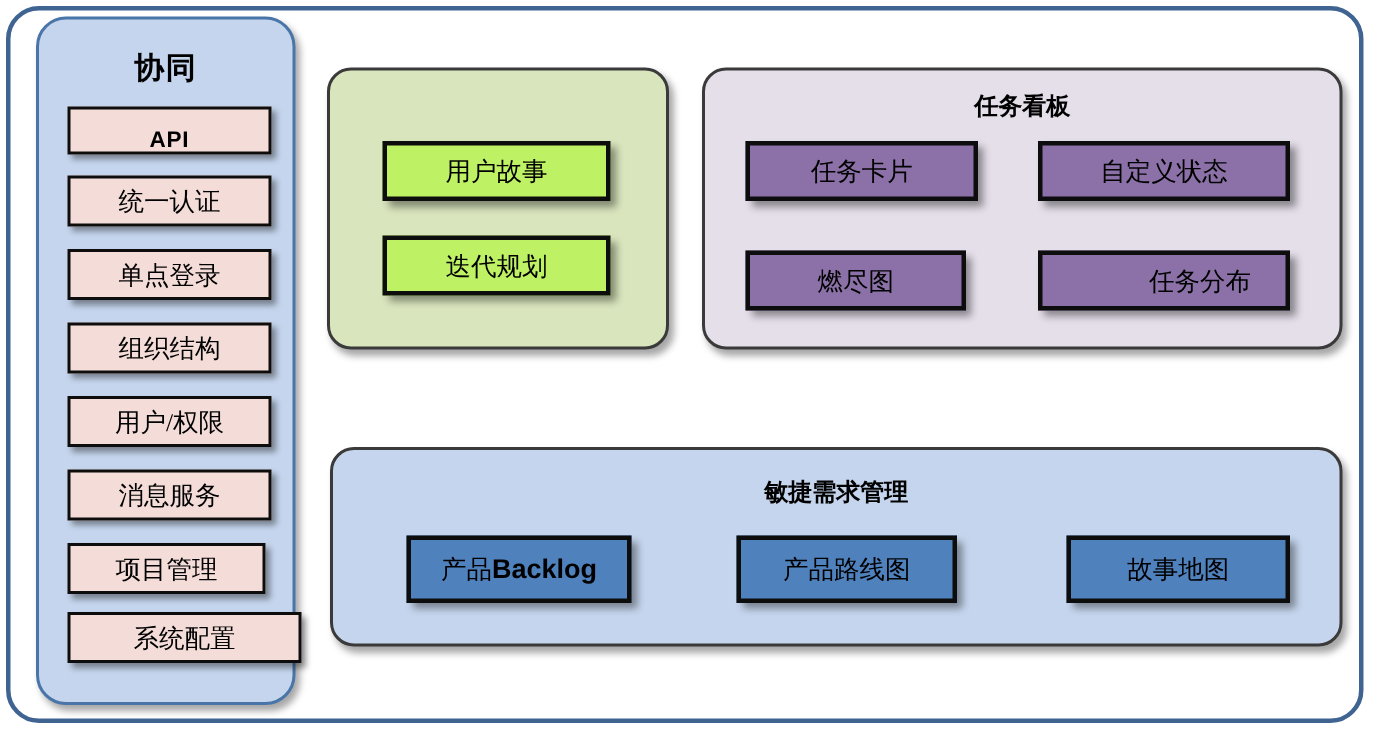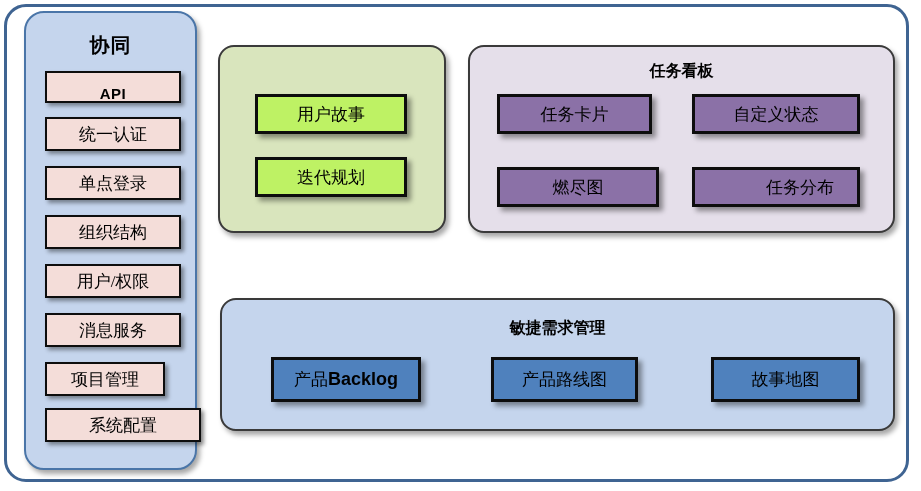--- a/index.html
+++ b/index.html
@@ -197,21 +197,21 @@
     </div>
     <div class="chip" style="left:19px; top:202px; width:136px; height:34px;">
       <span>组织结构</span>
     </div>
     <div class="chip" style="left:19px; top:251px; width:136px; height:34px;">
       <span>用户/权限</span>
     </div>
     <div class="chip" style="left:19px; top:300px; width:136px; height:34px;">
       <span>消息服务</span>
     </div>
-    <div class="chip" style="left:19px; top:349px; width:120px; height:34px;text-align:center;">
+    <div class="chip" style="left:19px; top:349px; width:132px; height:34px;text-align:center;">
       <span>项目管理</span>
     </div>
     <div class="chip" style="left:19px; top:395px; width:156px; height:34px;">
       <span>系统配置</span>
     </div>
   </div>
 
   <div class="panel iteration-panel">
 
     <div class="box-green" style="left:35px; top:47px; width:152px; height:40px;">
@@ -224,21 +224,21 @@
 
   <div class="panel taskboard-panel">
     <div class="panel-title taskboard-title">任务看板</div>
 
     <div class="box-purple" style="left:27px; top:47px; width:155px; height:40px;">
       <span>任务卡片</span>
     </div>
     <div class="box-purple" style="left:222px; top:47px; width:168px; height:40px;">
       <span>自定义状态</span>
     </div>
-    <div class="box-purple" style="left:27px; top:120px; width:162px; height:40px;">
+    <div class="box-purple" style="left:27px; top:120px; width:147px; height:40px;">
       <span>燃尽图</span>
     </div>
     <div class="box-purple" style="left:222px; top:120px; width:168px; height:40px;padding-left:48px;">
       <span>任务分布</span>
     </div>
   </div>
 
   <div class="panel agile-panel">
     <div class="panel-title agile-title">敏捷需求管理</div>
 

